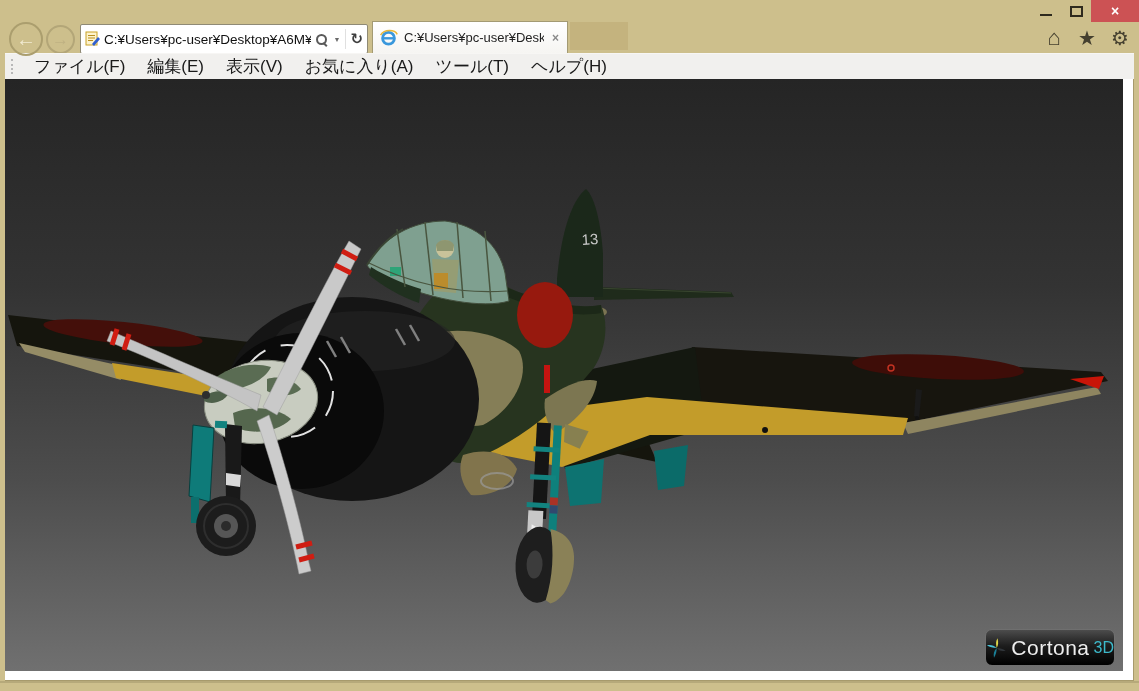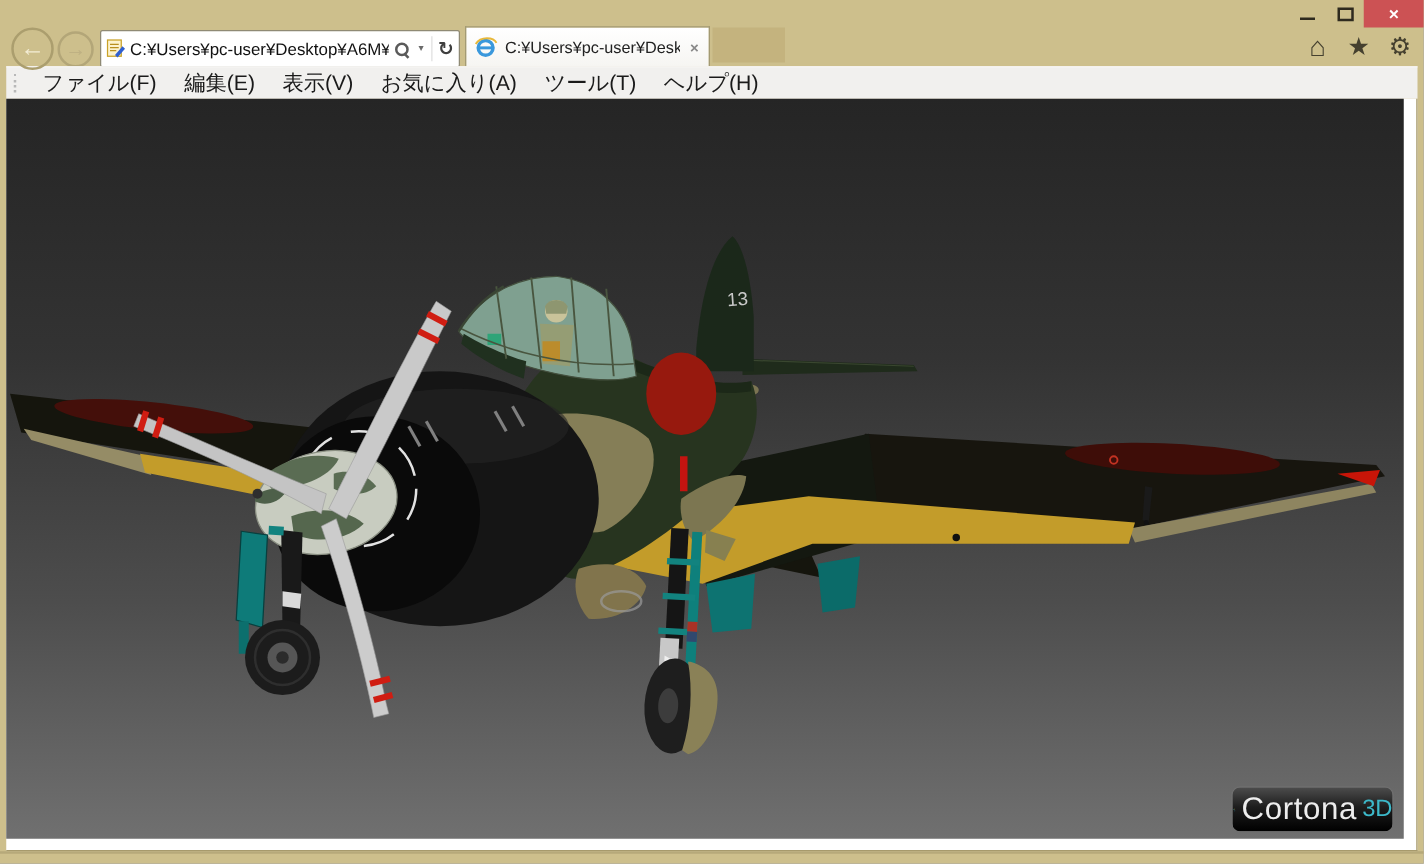--- a/index.html
+++ b/index.html
@@ -52,22 +52,22 @@
   .menu-grip{width:4px;height:15px;margin:0 8px 0 6px;border-left:2px dotted #b8b8b8;}
   .menu-item{font-size:17px;color:#1a1a1a;padding:0 11px;line-height:26px;white-space:nowrap;}
 
   
   .page{position:absolute;top:79px;left:5px;width:1129px;height:602px;background:#ffffff;border-right:1px solid var(--frame-dark);border-bottom:1px solid var(--frame-dark);}
   .viewport{position:absolute;left:0;top:0;width:1118px;height:592px;background:linear-gradient(180deg,var(--vp-top) 0%,#333333 35%,#4d4d4d 68%,var(--vp-bottom) 100%);overflow:hidden;}
   .viewport svg{display:block;}
 
   
   .cortona-logo{position:absolute;right:8px;bottom:5px;width:130px;height:37px;border-radius:7px;border:1px solid #6f6f6f;background:linear-gradient(180deg,#4c4c4c 0%,#1d1d1d 45%,#000 100%);display:flex;align-items:center;justify-content:center;gap:4px;}
-  .cortona-text{font-size:25px;color:#ededed;letter-spacing:0.5px;}
-  .cortona-3d{font-size:19px;color:var(--logo-teal);}
+  .cortona-text{font-size:21px;color:#ededed;letter-spacing:0.5px;}
+  .cortona-3d{font-size:16px;color:var(--logo-teal);}
 
   .frame-bottom-line{position:absolute;left:0;top:681px;width:100%;height:2px;background:#b6a97a;}
 </style>
 </head>
 <body>
 
 <div class="window">
 
   <div class="win-controls">
     <div class="win-btn">

